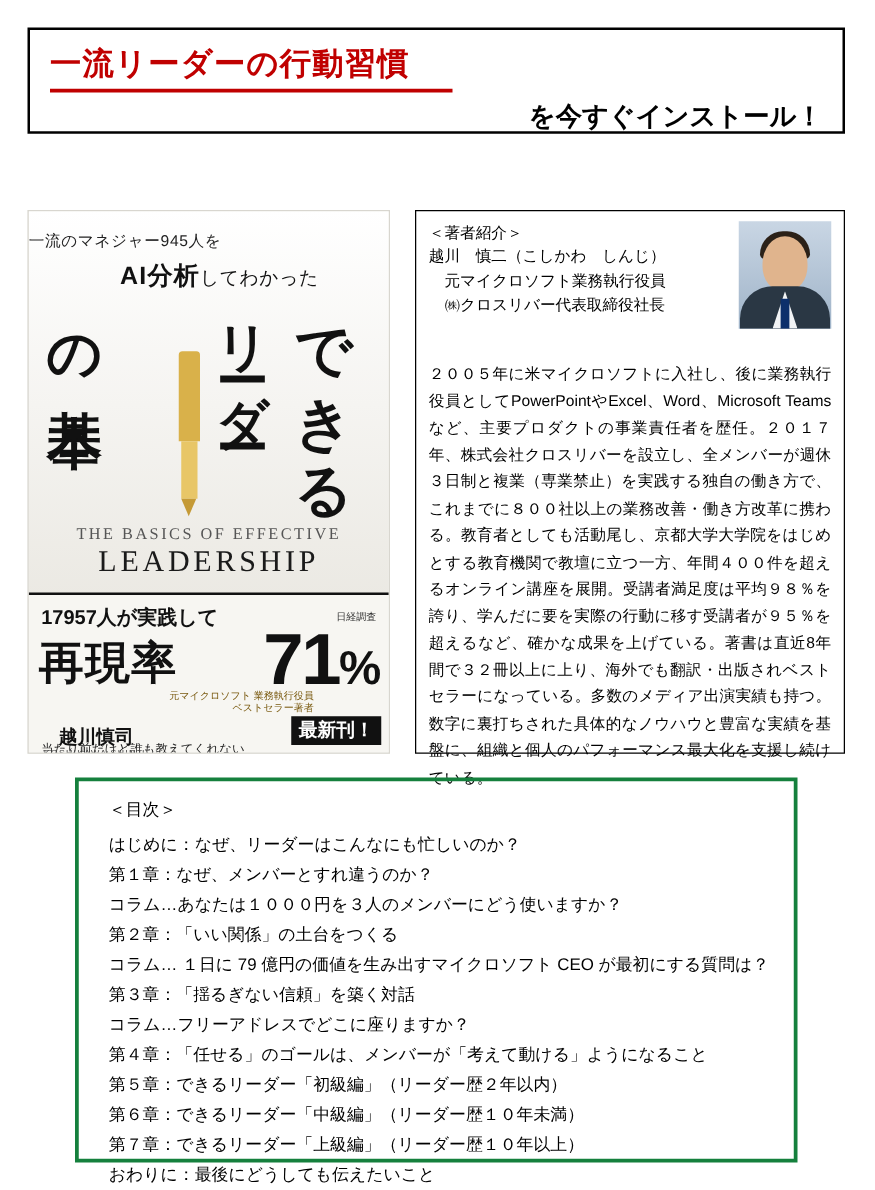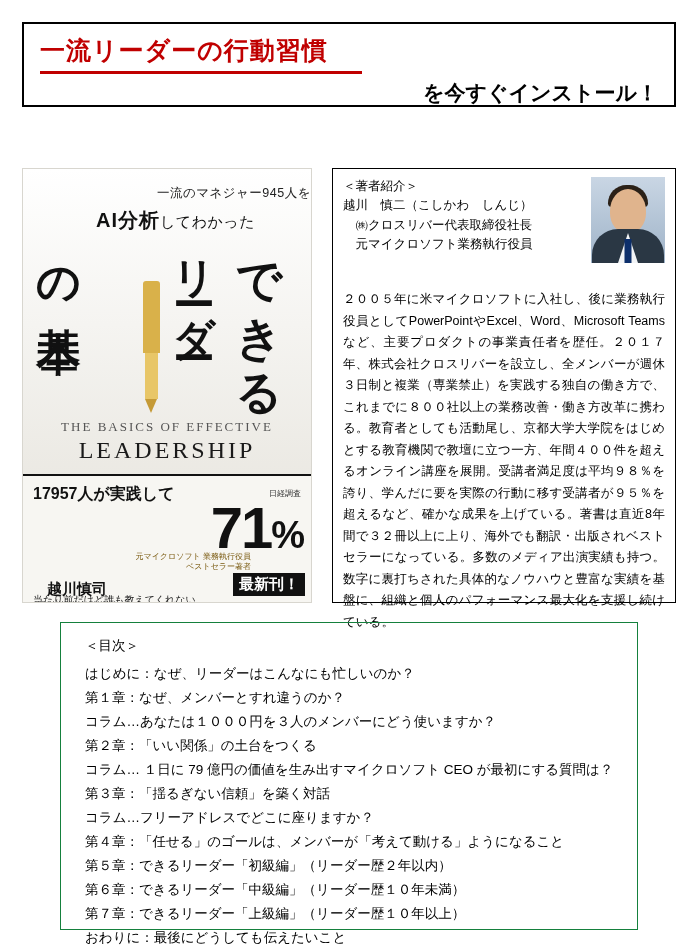--- a/index.html
+++ b/index.html
@@ -69,21 +69,21 @@
   .cover-top {
     position: absolute;
     left: 0; top: 0; right: 0;
     height: 310px;
     background: linear-gradient(#ffffff, #ebe9e3);
   }
   .cover-line1 {
     position: absolute;
     top: 16px;
     width: 100%;
-    text-align: right;
+    text-align: left;
     font-size: 12.5px;
     color: #222;
     letter-spacing: 0.5px;
   }
   .cover-line2 {
     position: absolute;
     top: 38px;
     width: 100%;
     text-align: center;
     font-size: 15px;
@@ -342,21 +342,21 @@
     text-align: justify;
   }
 
   
   .toc-box {
     position: absolute;
     left: 60px;
     top: 622px;
     width: 578px;
     height: 308px;
-    border: 1px solid #15803d;
+    border: 3px solid #15803d;
     box-sizing: border-box;
     padding: 14px 0 0 24px;
   }
   .toc-title {
     font-size: 13.5px;
     margin-bottom: 7px;
   }
   .toc-item {
     font-size: 13.5px;
     line-height: 1.78;
@@ -390,20 +390,21 @@
     </div>
 
     <div class="cover-en1">THE BASICS OF EFFECTIVE</div>
     <div class="cover-en2">LEADERSHIP</div>
   </div>
 
   <div class="cover-rule"></div>
 
   <div class="cover-bottom">
     <div class="stat-line">17957人が実践して</div>
+    <div class="stat-big-label">再現率</div>
     <div class="stat-number">
       <span>71</span><span class="pct">%</span>
     </div>
     <div class="stat-note">日経調査</div>
     <div class="sub-copy">
       <div>当たり前だけど誰も教えてくれない</div>
       <div>知れば行動が変わるすごい方法</div>
     </div>
     <div class="author-name">越川慎司</div>
     <div class="author-roman">KOSHIKAWA SHINJI</div>
@@ -419,22 +420,22 @@
   <div class="author-photo">
     <div class="photo-hair"></div>
     <div class="photo-face"></div>
     <div class="photo-body"></div>
     <div class="photo-shirt"></div>
     <div class="photo-tie"></div>
   </div>
   <div class="author-head">
     <div>＜著者紹介＞</div>
     <div>越川　慎二（こしかわ　しんじ）</div>
+    <div>　元マイクロソフト業務執行役員</div>
     <div>　㈱クロスリバー代表取締役社長</div>
-    <div>　元マイクロソフト業務執行役員</div>
   </div>
   <div class="author-body">２００５年に米マイクロソフトに入社し、後に業務執行役員としてPowerPointやExcel、Word、Microsoft Teamsなど、主要プロダクトの事業責任者を歴任。２０１７年、株式会社クロスリバーを設立し、全メンバーが週休３日制と複業（専業禁止）を実践する独自の働き方で、これまでに８００社以上の業務改善・働き方改革に携わる。教育者としても活動尾し、京都大学大学院をはじめとする教育機関で教壇に立つ一方、年間４００件を超えるオンライン講座を展開。受講者満足度は平均９８％を誇り、学んだに要を実際の行動に移す受講者が９５％を超えるなど、確かな成果を上げている。著書は直近8年間で３２冊以上に上り、海外でも翻訳・出版されベストセラーになっている。多数のメディア出演実績も持つ。数字に裏打ちされた具体的なノウハウと豊富な実績を基盤に、組織と個人のパフォーマンス最大化を支援し続けている。</div>
 </div>
 
 <div class="toc-box">
   <div class="toc-title">＜目次＞</div>
   <div class="toc-item">はじめに：なぜ、リーダーはこんなにも忙しいのか？</div>
   <div class="toc-item">第１章：なぜ、メンバーとすれ違うのか？</div>
   <div class="toc-item">コラム…あなたは１０００円を３人のメンバーにどう使いますか？</div>
   <div class="toc-item">第２章：「いい関係」の土台をつくる</div>

